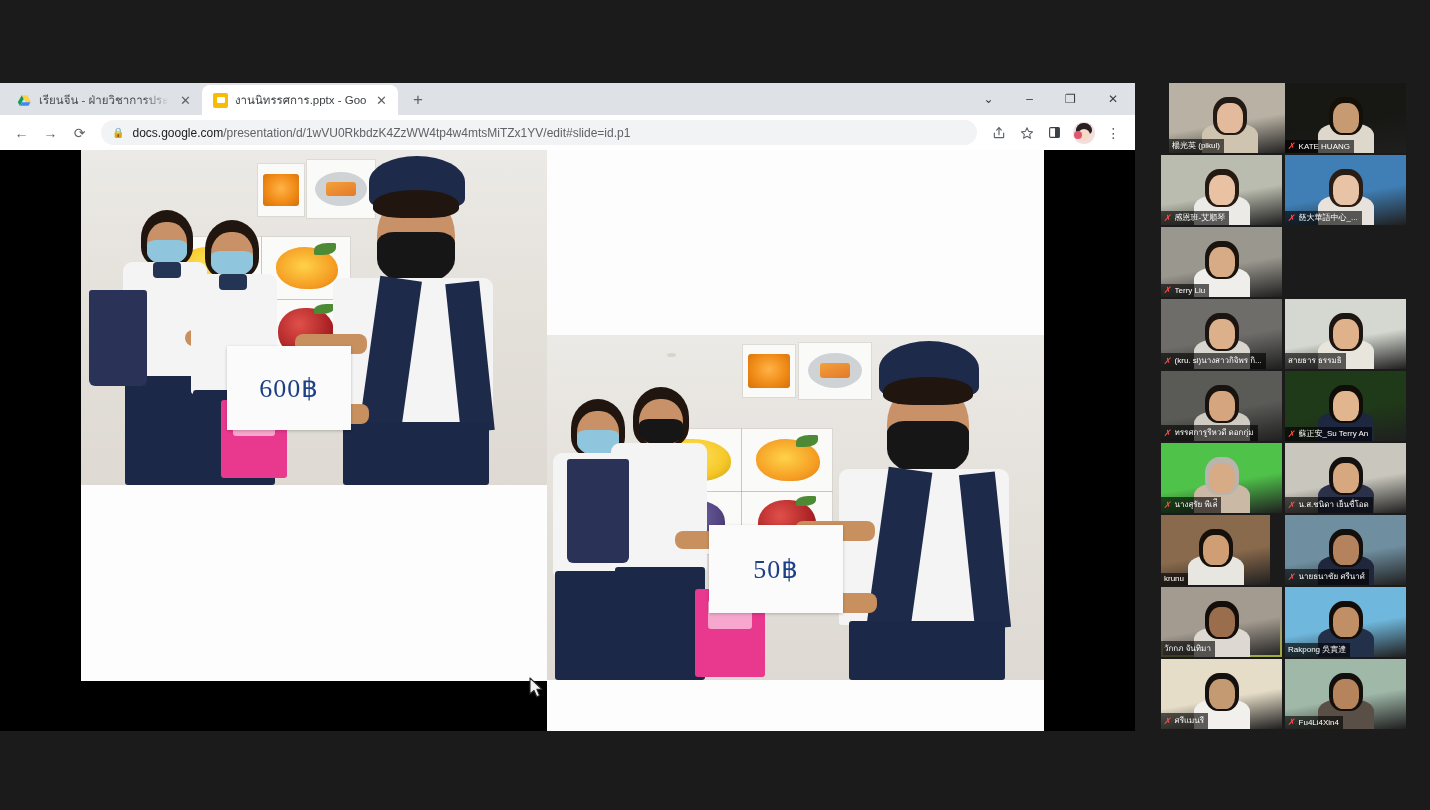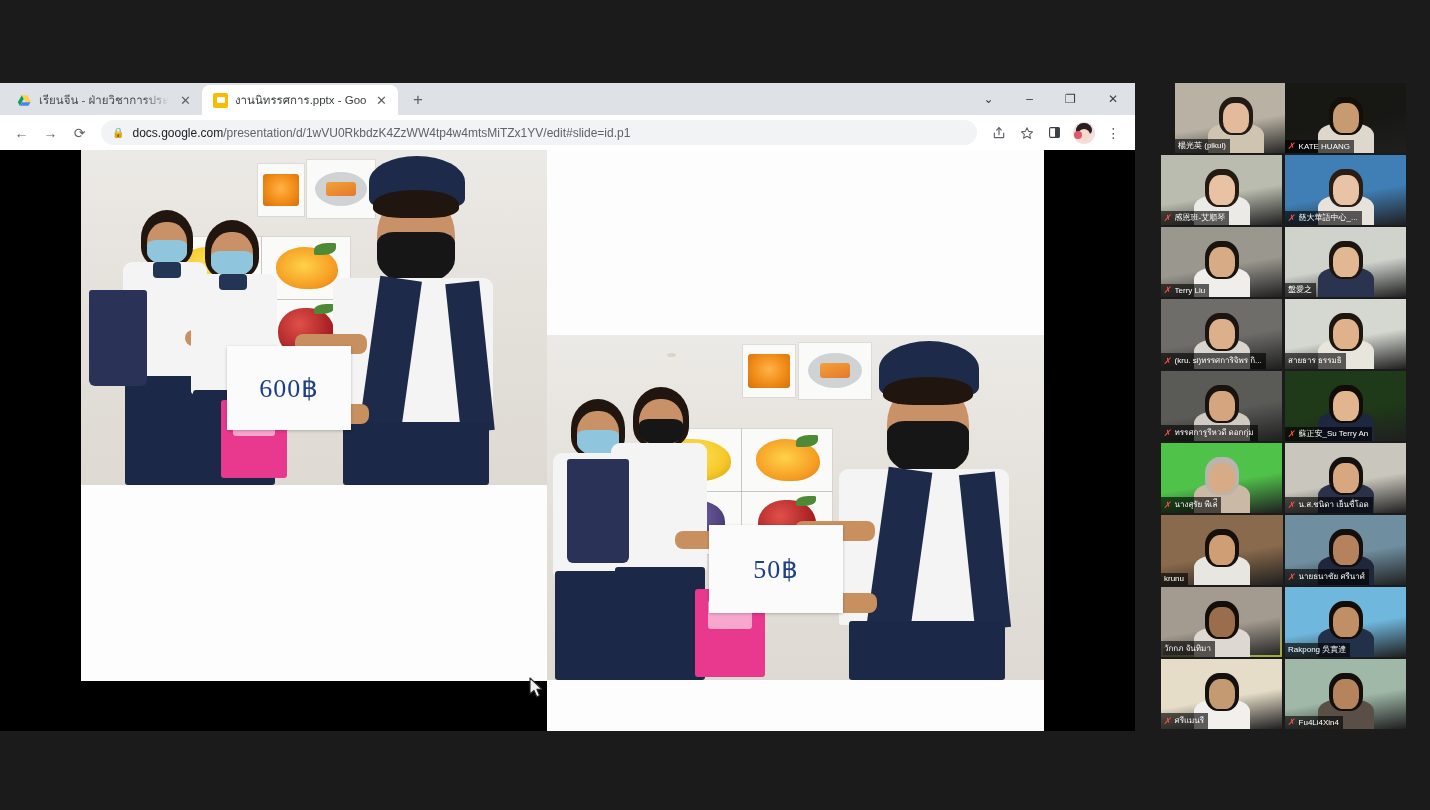--- a/index.html
+++ b/index.html
@@ -400,21 +400,21 @@
       </div>
 
       <svg class="cursor" style="left:529px;top:527px;" width="16" height="22" viewBox="0 0 16 22">
         <path d="M1 1 L1 17 L5 13.4 L7.8 19.8 L10.6 18.6 L7.9 12.3 L13 12.3 Z" fill="#f2f2f2" stroke="#2b2b2b" stroke-width="1.1" stroke-linejoin="round"></path>
       </svg>
     </div>
 
   </div>
 
   <div class="gallery">
-      <div class="tile" style="left: 14px; top: 0px; width: 121px; height: 70px;">
+      <div class="tile" style="left: 8px; top: 0px; width: 121px; height: 70px;">
         <div class="bg" style="background: linear-gradient(170deg, rgb(185, 178, 164) 0%, rgb(185, 178, 164) 55%, rgba(0, 0, 0, 0.28) 100%);"></div>
         <div class="torso" style="width: 56px; height: 30px; bottom: 0px; background: rgb(207, 196, 176);"></div>
         <div class="subject" style="width: 34px; height: 38px; top: 14px; background: rgb(34, 26, 20);"></div>
         <div class="subject" style="width: 26px; height: 30px; top: 20px; background: rgb(227, 187, 156);"></div>
         <div class="namebar">
           <span class="nm">楊光英 (pikul)</span>
         </div>
       </div>
       <div class="tile" style="left: 124px; top: 0px; width: 121px; height: 70px;">
         <div class="bg" style="background: linear-gradient(170deg, rgb(23, 23, 20) 0%, rgb(23, 23, 20) 55%, rgba(0, 0, 0, 0.28) 100%);"></div>
@@ -449,37 +449,28 @@
       <div class="tile" style="left: 0px; top: 144px; width: 121px; height: 70px;">
         <div class="bg" style="background: linear-gradient(170deg, rgb(154, 151, 142) 0%, rgb(154, 151, 142) 55%, rgba(0, 0, 0, 0.28) 100%);"></div>
         <div class="torso" style="width: 56px; height: 30px; bottom: 0px; background: rgb(239, 238, 234);"></div>
         <div class="subject" style="width: 34px; height: 38px; top: 14px; background: rgb(26, 20, 14);"></div>
         <div class="subject" style="width: 26px; height: 30px; top: 20px; background: rgb(214, 171, 134);"></div>
         <div class="namebar">
           <span class="mute-icon">✗</span>
           <span class="nm">Terry Liu</span>
         </div>
       </div>
-      <div class="tile" style="left: 124px; top: 144px; width: 121px; height: 70px;">
-        <div class="bg" style="background: linear-gradient(170deg, rgb(207, 211, 204) 0%, rgb(207, 211, 204) 55%, rgba(0, 0, 0, 0.28) 100%);"></div>
-        <div class="torso" style="width: 56px; height: 30px; bottom: 0px; background: rgb(42, 51, 80);"></div>
-        <div class="subject" style="width: 34px; height: 38px; top: 14px; background: rgb(29, 22, 16);"></div>
-        <div class="subject" style="width: 26px; height: 30px; top: 20px; background: rgb(226, 184, 147);"></div>
-        <div class="namebar">
-          <span class="nm">盤愛之</span>
-        </div>
-      </div>
       <div class="tile" style="left: 0px; top: 216px; width: 121px; height: 70px;">
         <div class="bg" style="background: linear-gradient(170deg, rgb(111, 109, 106) 0%, rgb(111, 109, 106) 55%, rgba(0, 0, 0, 0.28) 100%);"></div>
         <div class="torso" style="width: 56px; height: 30px; bottom: 0px; background: rgb(217, 214, 208);"></div>
         <div class="subject" style="width: 34px; height: 38px; top: 14px; background: rgb(27, 20, 16);"></div>
         <div class="subject" style="width: 26px; height: 30px; top: 20px; background: rgb(220, 176, 138);"></div>
         <div class="namebar">
           <span class="mute-icon">✗</span>
-          <span class="nm">(kru. si)ทรรศการิจิพร กิ...</span>
+          <span class="nm">(kru. si)นางสาวกิจิพร กิ...</span>
         </div>
       </div>
       <div class="tile" style="left: 124px; top: 216px; width: 121px; height: 70px;">
         <div class="bg" style="background: linear-gradient(170deg, rgb(213, 216, 208) 0%, rgb(213, 216, 208) 55%, rgba(0, 0, 0, 0.28) 100%);"></div>
         <div class="torso" style="width: 56px; height: 30px; bottom: 0px; background: rgb(232, 229, 221);"></div>
         <div class="subject" style="width: 34px; height: 38px; top: 14px; background: rgb(28, 21, 16);"></div>
         <div class="subject" style="width: 26px; height: 30px; top: 20px; background: rgb(224, 178, 140);"></div>
         <div class="namebar">
           <span class="nm">สายธาร ธรรมธิ</span>
         </div>
@@ -517,21 +508,21 @@
       <div class="tile" style="left: 124px; top: 360px; width: 121px; height: 70px;">
         <div class="bg" style="background: linear-gradient(170deg, rgb(201, 198, 189) 0%, rgb(201, 198, 189) 55%, rgba(0, 0, 0, 0.28) 100%);"></div>
         <div class="torso" style="width: 56px; height: 30px; bottom: 0px; background: rgb(43, 49, 73);"></div>
         <div class="subject" style="width: 34px; height: 38px; top: 14px; background: rgb(20, 16, 16);"></div>
         <div class="subject" style="width: 26px; height: 30px; top: 20px; background: rgb(215, 168, 127);"></div>
         <div class="namebar">
           <span class="mute-icon">✗</span>
           <span class="nm">น.ส.ชนิดา เย็นชื่โอด</span>
         </div>
       </div>
-      <div class="tile" style="left: 0px; top: 432px; width: 122px; height: 70px;">
+      <div class="tile" style="left: 0px; top: 432px; width: 109px; height: 70px;">
         <div class="bg" style="background: linear-gradient(170deg, rgb(138, 106, 76) 0%, rgb(138, 106, 76) 55%, rgba(0, 0, 0, 0.28) 100%);"></div>
         <div class="torso" style="width: 56px; height: 30px; bottom: 0px; background: rgb(232, 230, 224);"></div>
         <div class="subject" style="width: 34px; height: 38px; top: 14px; background: rgb(22, 16, 12);"></div>
         <div class="subject" style="width: 26px; height: 30px; top: 20px; background: rgb(207, 158, 117);"></div>
         <div class="namebar">
           <span class="nm">krunu</span>
         </div>
       </div>
       <div class="tile" style="left: 124px; top: 432px; width: 121px; height: 70px;">
         <div class="bg" style="background: linear-gradient(170deg, rgb(111, 143, 160) 0%, rgb(111, 143, 160) 55%, rgba(0, 0, 0, 0.28) 100%);"></div>

